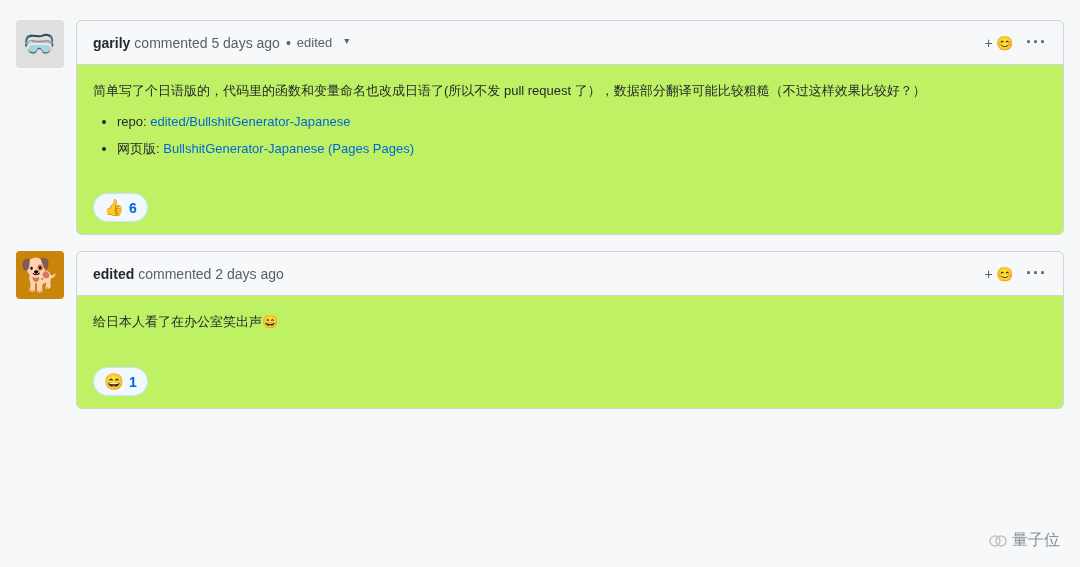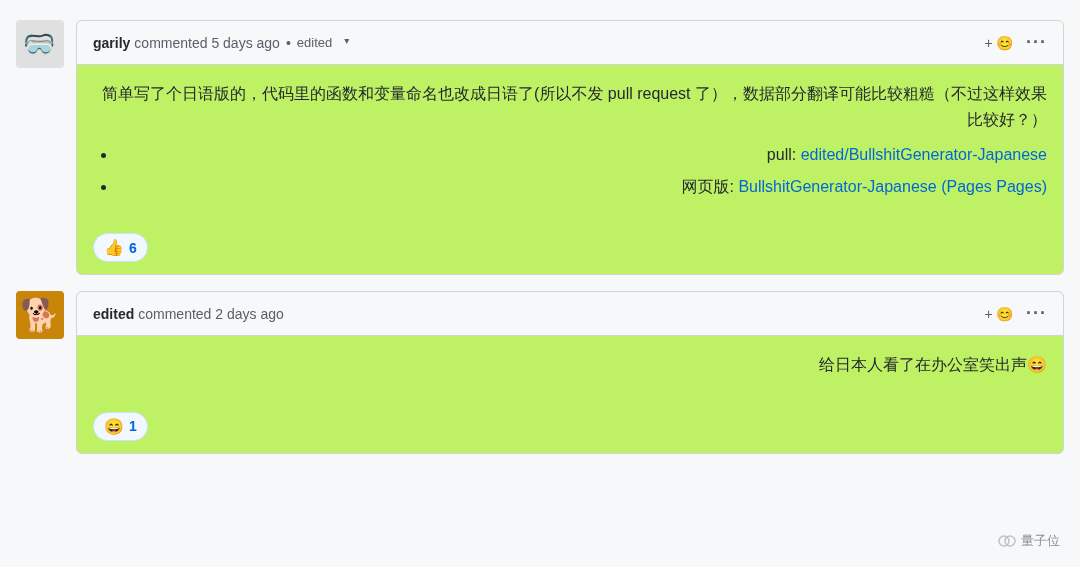--- a/index.html
+++ b/index.html
@@ -99,22 +99,21 @@
       color: #586069;
       font-size: 18px;
       cursor: pointer;
       letter-spacing: 1px;
       font-weight: bold;
     }
     .comment-body {
       padding: 16px;
       line-height: 1.6;
       color: #24292e;
-      font-size: 16px;
-      text-align: right;
+      font-size: 13px;
     }
     .comment-body p {
       margin-bottom: 10px;
     }
     .comment-body ul {
       margin: 10px 0 10px 24px;
     }
     .comment-body li {
       margin-bottom: 6px;
     }
@@ -148,21 +147,21 @@
       color: #0366d6;
     }
     .watermark {
       position: absolute;
       bottom: 16px;
       right: 20px;
       display: flex;
       align-items: center;
       gap: 6px;
       color: #586069;
-      font-size: 13px;
+      font-size: 16px;
       opacity: 0.7;
     }
     .page-outer {
       position: relative;
       background: #f6f8fa;
       min-height: 567px;
       padding: 20px 16px;
     }
     .dot-separator {
       margin: 0 2px;
@@ -196,21 +195,21 @@
               <span>+</span>
               <span>😊</span>
             </span>
             <span class="more-btn">···</span>
           </div>
         </div>
         <div class="comment-body">
           <p>简单写了个日语版的，代码里的函数和变量命名也改成日语了(所以不发 pull request 了），数据部分翻译可能比较粗糙（不过这样效果比较好？）</p>
           <ul>
             <li>
-              <span>pull: </span><a href="#">edited/BullshitGenerator-Japanese</a>
+              <span>repo: </span><a href="#">edited/BullshitGenerator-Japanese</a>
             </li>
             <li>
               <span>网页版: </span><a href="#">BullshitGenerator-Japanese (Pages Pages)</a>
             </li>
           </ul>
         </div>
         <div class="comment-reactions">
           <span class="reaction-pill">
             <span class="emoji">👍</span>
             <span class="reaction-count">6</span>

